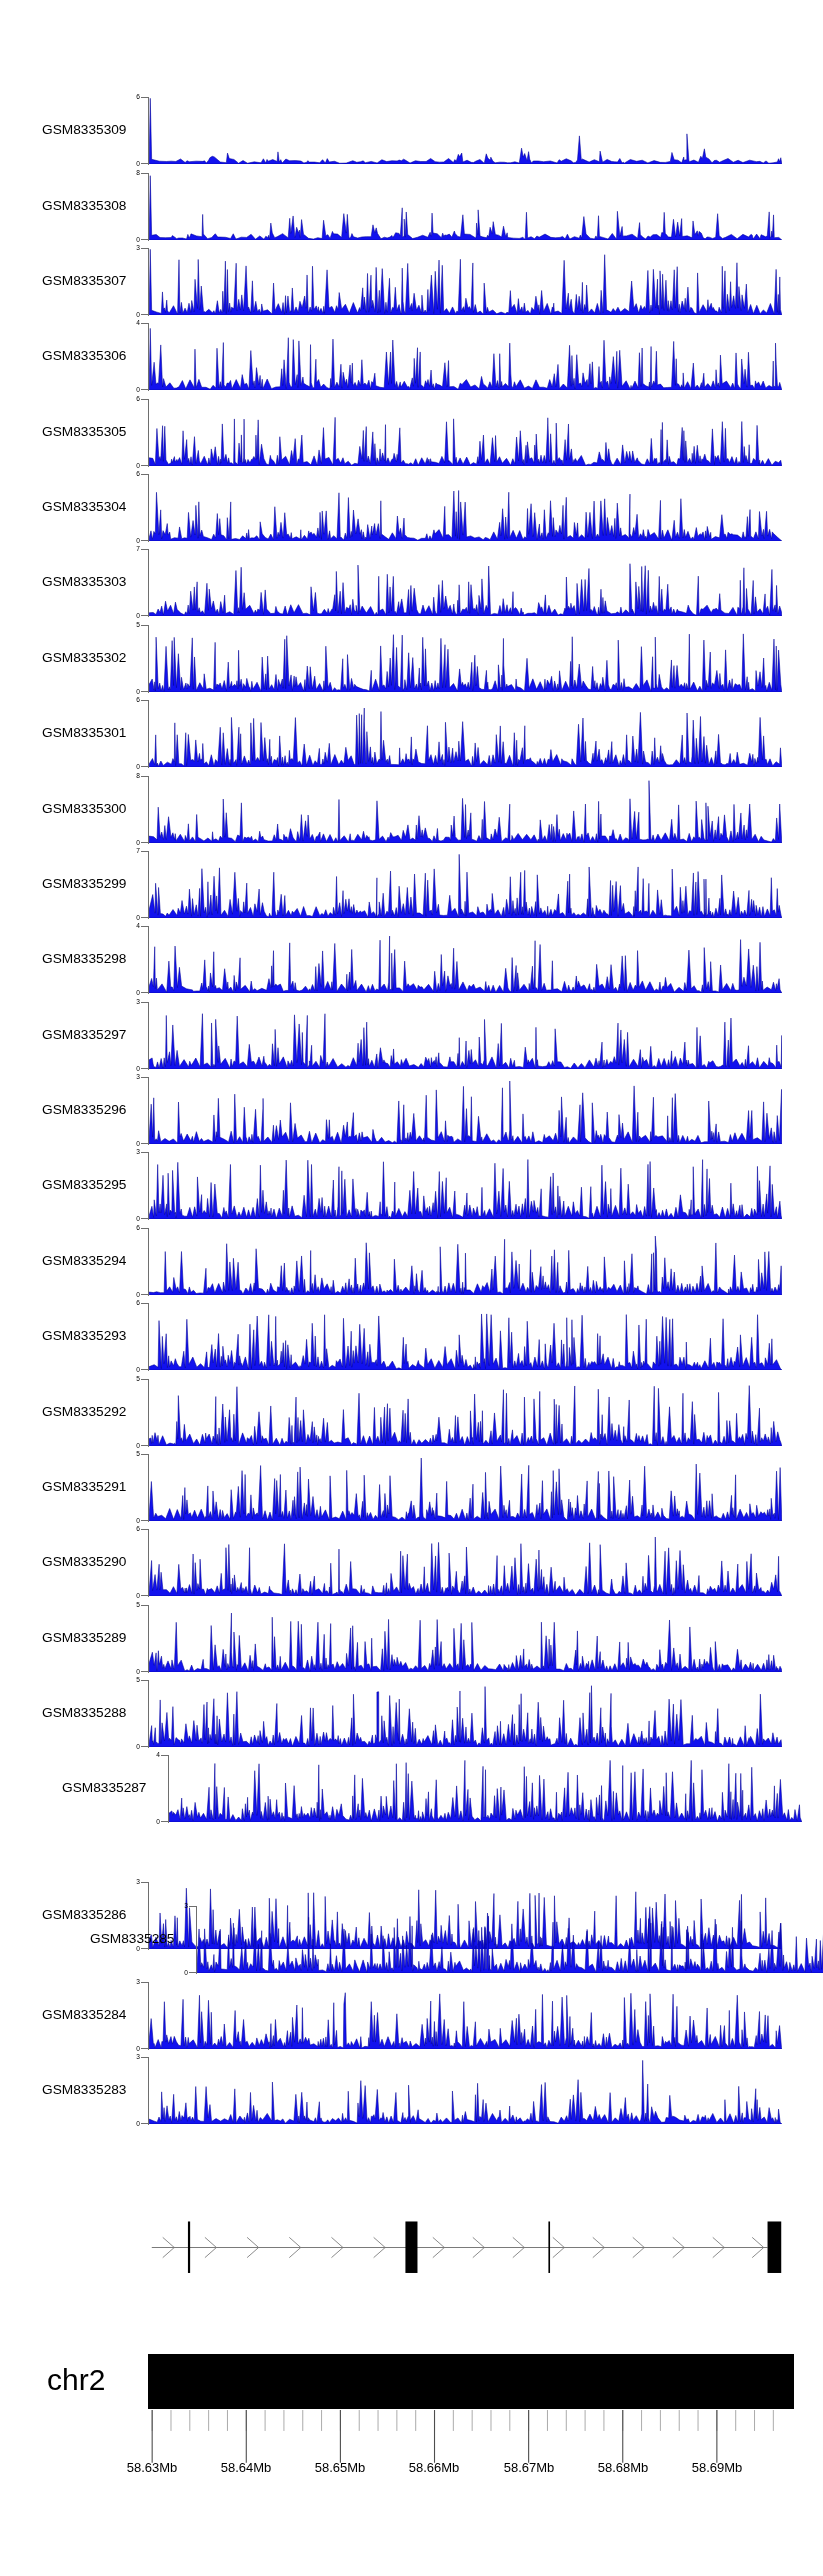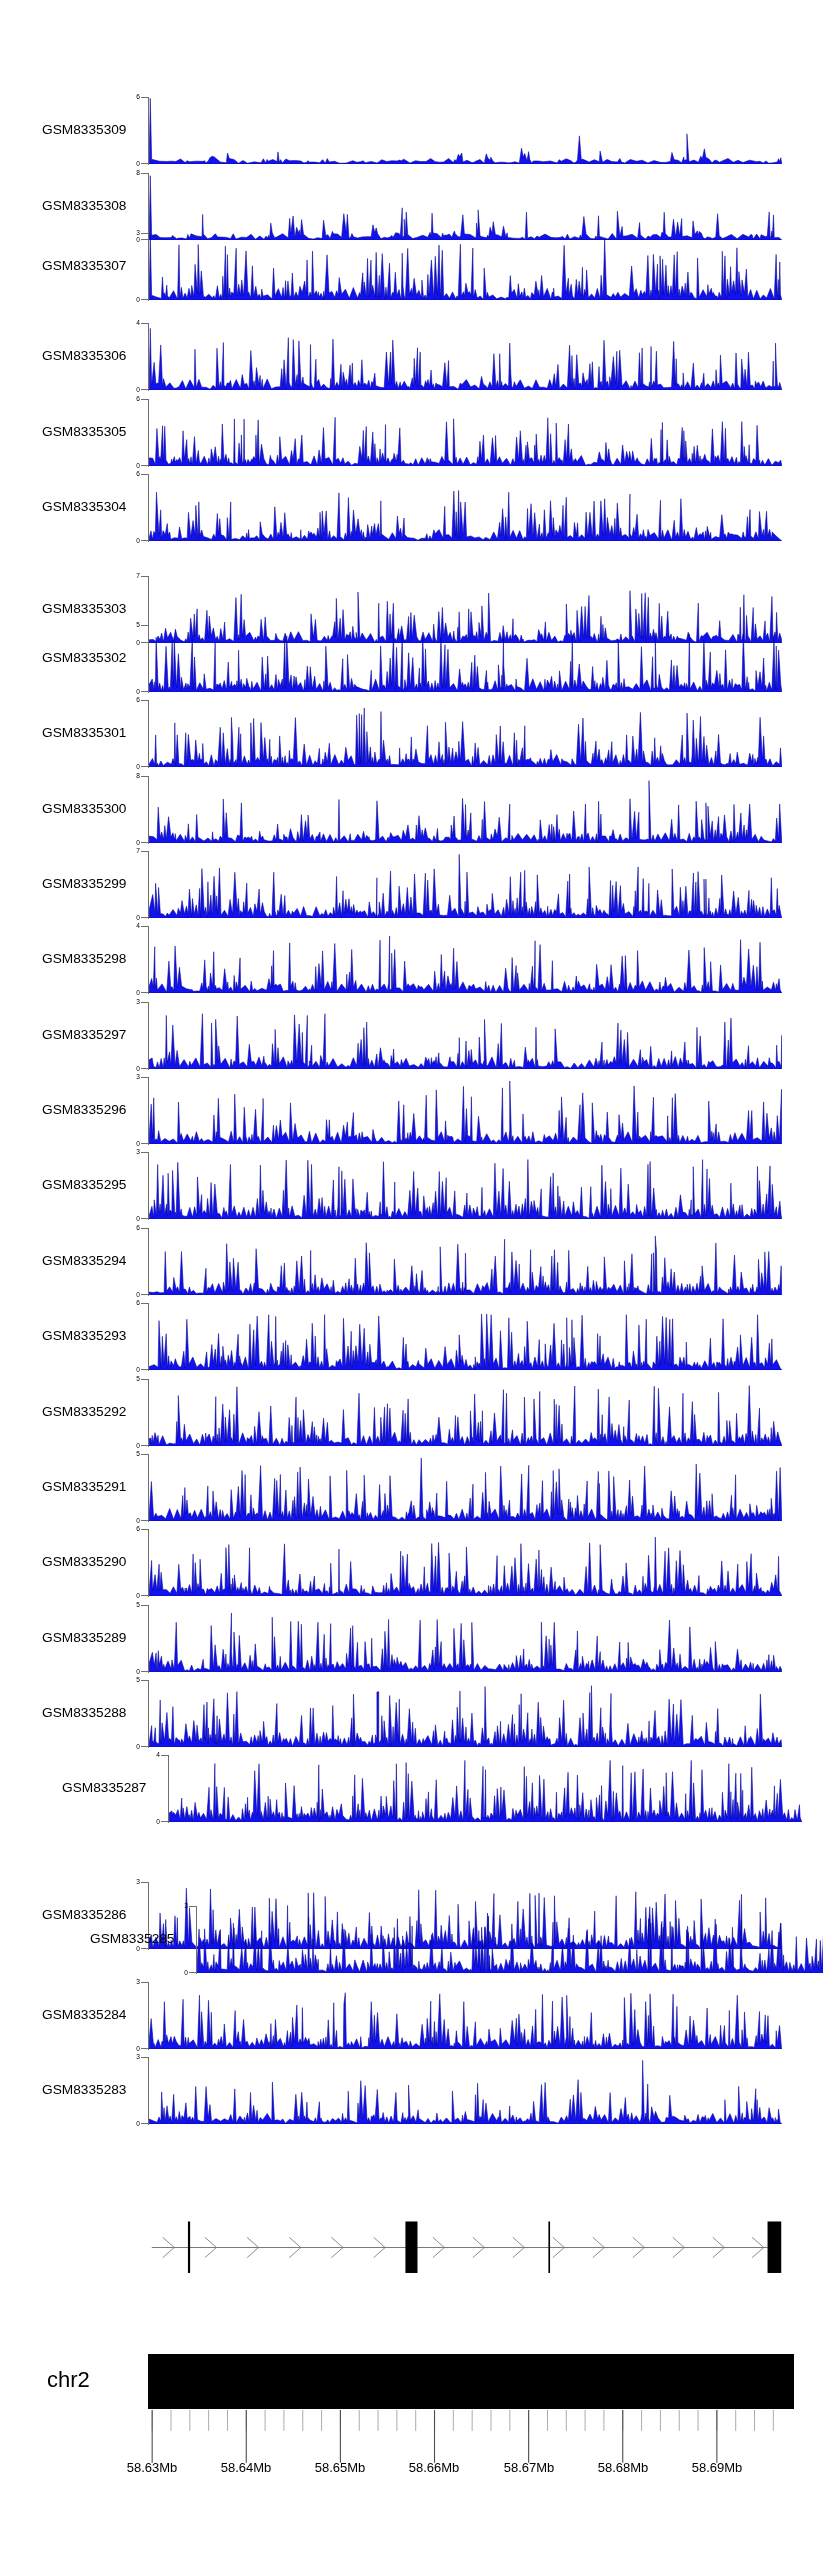--- a/index.html
+++ b/index.html
@@ -11,21 +11,21 @@
   .ymax{position:absolute;left:107px;width:33px;top:-4.4px;text-align:right;
         font-size:6.6px;line-height:8.2px;}
   .yzero{position:absolute;left:107px;width:33px;top:63px;text-align:right;
          font-size:6.6px;line-height:8.2px;}
   .vaxis{position:absolute;left:148px;top:0;width:1.1px;height:68px;}
   .htick{position:absolute;left:141px;width:7.7px;height:1.1px;}
   .ttop{top:-0.5px;} .tbot{top:66px;}
   .signal{position:absolute;left:149px;top:0;}
   .gene-svg{position:absolute;left:0;top:2216px;}
   .chrom-bar{position:absolute;left:148px;top:2354px;width:646px;height:55px;}
-  .chrname{position:absolute;left:47px;top:2366px;font-size:22px;line-height:27.5px;}
+  .chrname{position:absolute;left:47px;top:2366px;font-size:30px;line-height:27.5px;}
   .ticks-svg{position:absolute;left:0;top:2410px;}
   .xlabel{position:absolute;top:2461px;width:88px;margin-left:-44px;
           text-align:center;font-size:13px;line-height:14.3px;}
 </style>
 </head>
 <body>
 
 <div class="fig">
   <div id="tracks">
       <div class="track" style="top: 97px;">
@@ -43,21 +43,21 @@
         <div class="tlabel">GSM8335308</div>
         <div class="ymax">8</div>
         <div class="yzero">0</div>
         <div class="vaxis" style="background:#6e6e6e"></div>
         <div class="htick ttop" style="background:#6e6e6e"></div>
         <div class="htick tbot" style="background:#6e6e6e"></div>
         <svg class="signal" width="633" height="67" viewBox="0 0 1152 122">
           <path d="M0,122L0.0,118.3L2.0,4.9L4.5,113.5L12.8,112.0L19.7,117.6L30.0,117.8L40.3,117.6L42.2,114.0L46.5,116.8L50.0,119.5L53.5,118.4L60.7,118.3L68.0,120.3L70.4,111.8L72.9,118.0L74.8,114.7L76.1,110.8L86.2,114.6L96.3,116.0L97.4,75.4L98.7,111.2L106.4,119.5L114.1,117.5L117.0,114.0L120.5,110.7L124.8,116.6L129.1,116.6L138.7,117.0L148.3,119.2L153.1,110.7L157.9,120.3L167.7,116.8L177.5,117.3L185.6,111.6L193.6,120.6L201.4,114.6L209.1,120.7L212.5,115.0L215.8,117.7L217.5,113.5L219.1,120.8L221.5,91.1L224.2,109.2L228.5,117.7L232.9,116.2L243.0,110.4L253.1,118.2L255.9,82.5L257.9,110.1L262.1,78.2L265.3,117.5L268.5,98.8L272.2,109.1L273.9,104.0L275.0,117.7L277.5,84.8L281.0,111.5L290.1,118.9L299.1,120.4L307.0,117.7L314.9,119.4L317.6,86.0L321.6,114.1L325.4,112.3L329.3,119.1L333.7,106.3L335.8,110.8L343.1,111.3L350.4,117.4L354.4,74.0L358.9,109.4L360.8,75.3L363.9,118.8L365.4,118.0L366.8,117.6L369.2,110.3L372.0,116.1L379.6,118.4L387.1,116.5L395.6,115.9L404.2,116.0L407.5,94.4L410.9,108.9L413.4,99.9L415.9,110.2L422.1,119.7L428.3,116.9L433.4,118.2L438.5,116.7L442.1,113.8L443.6,117.6L445.7,114.5L448.8,108.8L455.0,110.0L457.3,114.7L460.8,63.4L461.2,116.8L464.3,114.7L464.4,83.9L466.3,116.9L468.1,71.0L470.8,112.1L479.7,119.4L488.7,117.0L498.0,113.3L507.4,117.1L511.6,108.0L513.6,115.2L515.1,73.0L517.0,109.2L524.6,110.8L532.1,117.8L534.4,109.5L537.0,116.2L538.2,112.9L541.9,113.3L546.5,111.3L551.2,116.9L555.7,105.6L557.4,110.5L562.1,115.7L566.9,116.6L571.2,76.1L574.0,111.2L584.3,111.8L594.7,118.5L595.5,114.7L596.1,91.2L598.7,112.2L599.0,67.1L602.5,114.7L606.5,116.3L614.4,117.9L616.3,113.3L618.2,116.6L620.8,98.8L624.4,109.9L626.5,88.6L630.4,112.2L636.1,113.2L641.7,116.7L645.2,96.8L649.3,115.9L651.9,108.9L652.9,117.5L663.4,118.6L673.8,119.1L677.2,118.2L680.5,116.8L682.6,119.6L684.7,120.7L687.0,71.4L689.1,118.3L695.4,116.0L701.7,119.6L706.0,114.8L710.2,116.9L720.8,111.2L731.4,117.2L739.8,118.0L748.1,117.3L752.8,115.5L757.4,119.9L761.6,111.4L765.8,120.3L774.4,115.9L783.0,118.7L785.2,113.0L787.4,118.9L791.5,79.3L795.5,111.0L803.1,118.7L810.8,120.0L813.5,114.6L816.0,119.1L818.2,77.8L819.9,115.5L827.7,117.7L835.6,120.3L843.3,110.1L851.0,120.7L852.6,69.7L857.0,115.3L861.2,97.4L862.6,115.0L866.7,114.6L869.2,114.5L879.3,111.4L889.4,118.7L893.0,90.3L894.4,112.4L899.3,117.2L904.1,120.1L908.4,114.7L912.7,116.9L914.5,114.6L917.5,112.3L924.4,112.2L931.3,117.6L933.5,108.2L936.0,109.4L937.8,71.6L939.8,109.9L945.4,116.6L951.1,116.7L954.7,84.3L958.6,116.5L962.3,89.5L966.0,114.8L969.6,83.0L970.7,115.7L979.7,114.4L988.6,118.0L990.3,87.3L993.7,112.0L998.1,105.3L999.8,114.2L1001.4,106.3L1005.5,109.6L1008.9,117.9L1012.3,119.9L1016.0,116.6L1019.7,116.8L1025.7,119.1L1031.6,117.2L1035.1,74.1L1038.0,114.1L1043.8,119.1L1049.6,117.2L1060.1,111.8L1070.7,119.7L1081.1,111.7L1091.5,116.6L1095.4,112.2L1096.6,111.8L1098.2,113.3L1099.8,120.1L1106.1,111.3L1112.4,119.9L1113.5,114.5L1114.5,112.3L1122.6,116.3L1125.5,114.7L1129.0,70.8L1130.7,119.2L1132.5,114.7L1133.6,105.8L1134.8,116.1L1136.9,76.3L1138.2,117.7L1146.5,117.3L1152,122Z" fill="#1212ee" stroke="#000099" stroke-width="1"></path>
         </svg>
       </div>
-      <div class="track" style="top: 233px;">
+      <div class="track" style="top: 248px;">
         <div class="tlabel">GSM8335307</div>
         <div class="ymax">3</div>
         <div class="yzero">0</div>
         <div class="vaxis" style="background:#6e6e6e"></div>
         <div class="htick ttop" style="background:#6e6e6e"></div>
         <div class="htick tbot" style="background:#6e6e6e"></div>
         <svg class="signal" width="633" height="67" viewBox="0 0 1152 122">
           <path d="M0,122L0.0,118.3L2.0,2.4L4.5,113.5L14.0,116.8L22.1,119.1L24.2,80.0L26.1,111.7L27.9,109.0L29.6,117.1L32.0,94.9L33.3,113.8L35.1,117.1L37.0,117.5L44.3,105.1L51.7,120.5L54.3,21.4L56.0,118.5L58.7,99.0L61.4,118.6L65.3,109.5L69.2,117.7L72.5,100.6L75.9,117.2L77.5,95.6L81.6,116.3L83.5,57.0L87.9,110.1L89.3,20.9L92.1,112.7L94.9,69.2L98.9,115.9L100.5,115.7L102.1,117.2L108.6,111.6L115.1,117.8L117.8,114.2L120.5,119.8L124.2,96.0L127.6,118.3L130.3,111.8L133.0,118.3L134.0,78.7L135.9,115.6L138.8,23.9L140.4,119.3L142.5,39.2L144.4,115.9L146.5,100.3L148.6,116.9L149.8,107.9L154.2,110.2L158.4,27.7L159.9,114.6L163.1,93.5L166.1,112.9L168.6,85.4L171.9,114.5L176.4,32.6L179.9,111.8L181.1,107.4L184.9,118.4L188.0,59.8L190.3,116.2L194.1,97.1L197.3,116.0L200.4,111.5L203.5,119.3L204.9,101.9L207.4,115.0L215.6,112.5L223.8,120.0L226.5,63.8L229.2,114.1L235.2,101.3L241.2,117.5L243.8,99.4L246.4,120.5L248.3,86.8L249.9,118.1L252.7,87.4L255.9,118.2L257.1,114.1L258.3,116.0L260.7,72.8L263.4,117.4L267.4,107.3L271.3,117.2L274.5,97.0L278.6,108.7L283.1,87.5L285.6,109.7L287.5,49.1L289.7,118.5L293.1,107.4L295.7,115.0L297.4,33.1L300.0,112.0L304.3,105.4L307.1,115.0L308.2,107.1L309.3,117.2L312.9,109.9L316.4,118.9L317.9,106.2L319.4,119.0L323.9,39.8L327.5,109.1L332.8,106.3L338.0,117.6L341.1,105.1L344.0,111.9L346.0,81.1L350.5,111.5L357.4,102.4L364.3,118.9L371.8,99.3L379.3,118.3L383.2,108.4L384.8,114.6L388.9,72.5L390.5,111.3L391.8,89.3L395.3,117.2L397.6,46.3L399.9,116.9L403.9,49.4L405.2,108.8L407.0,95.2L411.0,115.8L413.3,35.3L416.3,118.5L419.1,77.1L420.2,117.1L424.4,37.5L428.8,119.1L431.1,98.8L433.5,117.1L437.6,55.1L439.9,118.3L443.3,108.1L445.6,109.7L448.2,71.5L450.9,114.0L455.1,103.0L457.3,114.7L459.2,120.5L460.8,36.6L462.2,97.0L464.3,114.7L466.5,119.2L470.8,28.1L474.0,111.0L478.0,100.9L479.0,114.3L482.4,82.4L486.8,113.1L491.2,104.2L495.7,117.9L496.7,85.8L499.5,118.4L502.5,113.0L505.5,118.2L507.5,75.5L509.4,114.0L513.9,49.3L518.2,119.2L520.9,42.4L524.8,111.6L527.8,22.0L530.2,118.8L533.7,31.4L536.3,116.3L541.5,110.3L546.7,119.0L552.4,107.3L558.1,119.6L560.4,114.6L562.7,116.8L566.7,20.5L568.5,114.2L572.6,106.8L574.1,115.8L576.7,91.4L580.7,109.8L583.1,106.7L586.1,112.9L589.4,27.2L590.4,117.2L593.8,103.0L597.2,118.4L602.9,114.8L608.6,120.5L610.0,63.9L614.1,118.3L615.9,108.1L618.4,116.5L625.7,112.8L632.9,119.8L640.8,116.7L648.6,119.5L651.6,117.2L654.7,118.1L657.7,77.6L659.8,109.8L664.8,102.7L669.8,119.2L672.3,92.2L674.9,115.2L678.7,107.2L680.7,117.7L683.2,100.4L685.6,116.9L689.8,113.6L694.1,120.3L696.7,108.3L701.1,113.8L704.2,87.8L708.3,112.5L709.6,103.5L711.0,120.3L714.6,77.4L718.1,115.9L724.8,100.9L731.4,120.5L734.1,107.4L735.6,110.5L736.7,100.4L737.8,116.6L744.6,114.8L751.4,119.1L755.6,22.4L759.0,110.5L763.3,82.2L764.4,112.3L768.5,93.3L770.7,113.9L772.7,118.0L774.6,119.4L777.8,84.5L780.2,111.8L782.9,87.8L786.8,114.4L788.9,62.5L790.2,118.3L793.0,102.9L794.8,111.5L796.5,67.5L799.7,118.1L805.5,110.9L811.3,118.2L816.1,100.9L821.0,119.5L823.0,77.0L825.9,114.7L826.4,117.9L829.4,12.2L832.9,114.7L833.7,112.9L841.1,117.2L845.0,110.3L848.9,115.9L853.6,107.8L858.2,116.6L866.1,110.0L874.0,116.2L878.5,60.1L882.5,109.8L886.9,101.3L891.3,118.4L895.3,104.4L898.1,112.6L901.8,106.4L904.4,111.9L908.1,40.9L911.3,118.5L913.8,103.9L915.5,114.5L918.1,38.8L922.4,109.2L925.6,56.7L926.6,110.3L927.9,104.1L929.2,120.6L930.2,41.6L933.6,110.2L934.9,47.7L937.7,113.6L941.0,58.6L943.6,114.1L945.2,95.9L946.9,115.4L950.2,96.1L952.6,112.6L956.1,39.7L958.1,109.5L961.5,34.0L963.6,115.8L965.3,102.4L966.5,117.6L970.5,96.7L974.3,110.5L976.1,91.5L977.7,115.6L981.0,71.2L984.0,116.6L985.8,108.2L988.2,109.2L992.6,118.0L997.0,119.8L998.6,45.4L1001.5,117.3L1008.6,103.2L1015.6,116.1L1017.4,94.2L1019.0,110.9L1023.5,100.6L1025.6,112.1L1026.9,108.0L1030.8,114.9L1033.3,114.6L1035.9,118.1L1037.8,107.8L1042.2,118.1L1043.6,33.2L1045.0,110.1L1048.5,41.6L1050.5,118.3L1052.9,84.3L1056.6,114.2L1058.7,61.4L1060.5,108.6L1064.3,87.1L1067.5,110.1L1070.3,26.9L1072.3,109.6L1073.9,70.3L1078.1,114.1L1079.5,85.3L1084.0,109.8L1087.4,65.7L1090.1,117.6L1095.2,102.9L1100.3,119.6L1106.4,104.3L1112.5,119.6L1118.4,112.7L1124.4,118.3L1131.2,101.0L1138.1,120.4L1141.6,38.9L1143.8,116.9L1145.6,84.6L1146.8,119.5L1148.3,52.7L1149.5,111.9L1152,122Z" fill="#1212ee" stroke="#000099" stroke-width="1"></path>
         </svg>
       </div>
@@ -87,21 +87,21 @@
         <div class="tlabel">GSM8335304</div>
         <div class="ymax">6</div>
         <div class="yzero">0</div>
         <div class="vaxis" style="background:#6e6e6e"></div>
         <div class="htick ttop" style="background:#6e6e6e"></div>
         <div class="htick tbot" style="background:#6e6e6e"></div>
         <svg class="signal" width="633" height="67" viewBox="0 0 1152 122">
           <path d="M0,122L0.0,116.2L3.3,103.5L5.9,118.7L8.5,104.5L11.2,109.0L13.3,33.3L17.7,110.3L21.0,65.3L22.8,118.0L25.2,103.1L29.2,110.2L32.9,90.2L34.6,110.9L37.4,105.8L39.2,118.7L46.0,116.0L52.7,116.8L55.3,96.4L59.3,117.8L64.3,116.2L69.2,117.0L71.6,69.9L75.7,115.0L79.9,84.8L83.7,111.1L85.0,57.1L88.9,117.0L90.4,50.7L92.5,111.8L95.7,102.1L98.7,113.7L106.1,116.1L113.6,119.2L117.5,109.6L121.0,116.5L124.1,72.0L126.5,110.3L128.5,81.3L130.9,110.7L135.9,112.4L141.0,119.6L142.3,79.5L145.5,117.7L148.5,50.8L149.7,119.0L157.2,117.5L164.7,119.2L170.2,112.6L175.8,117.6L177.7,107.4L179.7,119.5L181.0,101.2L182.6,117.4L186.8,116.3L191.0,116.7L196.0,112.5L201.0,119.8L202.1,87.1L205.9,109.0L211.3,115.5L216.7,118.4L221.5,109.4L226.2,119.4L228.8,59.6L232.7,117.0L234.7,106.0L237.1,112.6L240.0,88.1L244.0,116.7L246.9,70.5L250.4,110.7L253.3,109.5L257.0,117.5L258.7,106.7L260.3,117.9L267.7,114.3L275.0,118.2L276.1,101.5L277.2,119.8L282.7,111.7L288.1,118.9L290.5,103.6L291.8,109.2L294.8,105.5L297.5,110.5L300.2,108.1L304.6,115.3L307.2,98.2L310.0,115.4L311.1,69.9L313.7,119.0L315.1,67.3L318.4,109.6L322.4,67.2L325.1,119.5L328.6,103.4L330.4,117.9L336.1,112.3L341.7,117.7L342.1,114.7L345.6,34.2L348.0,116.9L349.1,114.7L354.3,120.3L357.2,107.7L360.0,117.1L362.8,42.9L366.0,116.0L368.0,104.5L369.2,113.7L372.0,65.6L376.1,109.1L380.4,81.7L384.2,109.5L386.5,101.3L387.7,118.4L389.8,105.3L392.8,119.5L394.3,114.9L395.7,117.4L397.9,92.1L402.0,117.4L405.3,94.7L406.3,111.1L410.5,90.2L412.9,111.0L417.3,90.4L420.7,117.5L421.8,48.8L423.1,109.2L429.7,114.3L436.2,119.0L442.8,107.1L449.3,117.7L452.0,76.5L455.2,108.7L457.7,98.8L460.7,117.6L464.0,80.2L465.4,110.4L470.5,115.6L475.6,116.4L482.3,116.9L489.1,120.5L496.0,117.1L503.0,117.1L505.6,108.8L508.2,120.1L511.3,112.6L514.4,119.2L518.5,101.7L520.5,109.0L527.8,101.2L535.2,116.9L538.2,58.9L539.7,110.9L545.5,110.4L551.3,116.8L554.8,31.0L557.6,113.4L559.0,68.7L561.3,117.3L563.5,30.0L565.2,119.1L567.2,50.9L571.6,111.2L575.4,51.1L577.9,114.8L585.5,112.7L593.0,116.6L600.7,114.5L608.4,119.8L611.8,115.4L615.3,116.5L618.0,117.8L620.7,119.6L627.4,105.4L634.0,118.8L638.2,88.0L640.4,112.5L643.6,63.2L647.3,118.8L649.1,78.3L652.0,117.3L654.8,33.2L656.7,115.5L662.7,102.6L668.7,116.9L674.7,103.0L680.8,119.4L683.9,114.2L686.9,117.1L688.9,62.9L691.0,109.6L695.4,54.1L698.7,114.1L702.0,70.4L706.1,119.4L710.6,91.0L711.8,116.1L715.3,107.1L717.2,118.8L719.6,65.1L722.8,117.0L726.7,106.9L728.1,110.1L730.8,48.7L734.5,113.6L735.8,79.4L738.7,114.2L740.7,101.8L745.2,108.7L747.8,93.6L750.8,109.0L753.6,57.0L755.4,118.7L759.5,42.4L761.2,115.6L766.8,112.1L772.4,116.9L774.3,88.2L778.0,111.4L780.0,89.1L781.7,116.5L787.6,110.6L793.4,117.2L795.6,69.5L798.6,114.9L802.6,69.9L807.0,117.6L810.1,49.3L812.9,116.0L816.4,109.2L819.5,115.3L822.5,48.9L826.8,112.0L829.4,45.2L832.3,111.9L834.3,79.2L838.8,110.7L842.4,93.9L845.7,113.8L848.0,80.7L849.7,117.3L852.4,53.0L856.6,112.6L858.5,98.1L860.6,113.3L867.1,110.0L872.0,114.7L873.5,118.2L875.5,36.6L875.7,108.8L878.8,115.2L879.0,114.7L882.3,97.5L884.5,109.4L888.4,73.4L891.3,116.9L894.6,108.8L897.9,113.8L899.8,101.4L902.7,117.1L904.4,113.1L906.1,118.7L908.3,101.0L912.1,111.9L919.8,106.6L927.5,118.4L931.0,48.0L932.0,118.4L934.7,102.3L937.4,116.6L944.5,101.6L951.6,120.7L956.0,84.3L958.5,115.2L962.0,106.0L965.5,117.1L968.2,45.0L971.7,116.5L974.4,101.1L976.8,115.2L981.1,104.4L985.4,117.0L986.8,117.9L988.1,116.6L990.0,114.5L991.9,119.7L996.3,97.5L999.2,113.6L1003.1,108.6L1005.6,111.0L1008.6,105.5L1011.6,119.4L1013.0,103.6L1014.4,116.1L1016.2,95.5L1020.6,114.5L1022.5,106.2L1023.5,118.9L1031.0,114.0L1038.6,116.3L1042.8,74.1L1046.5,110.0L1049.1,109.8L1051.8,117.4L1054.2,106.0L1058.0,109.9L1061.1,108.9L1063.6,110.4L1071.3,111.3L1079.1,117.3L1081.6,105.4L1084.2,116.9L1085.3,114.1L1086.5,117.9L1089.3,77.6L1090.8,113.5L1094.1,64.8L1095.4,113.2L1097.8,114.9L1100.3,117.5L1104.8,105.3L1109.3,118.0L1111.3,68.3L1115.8,112.9L1118.6,100.7L1119.9,117.7L1124.2,67.9L1126.2,113.1L1129.8,100.8L1133.4,118.2L1134.5,105.4L1137.3,108.9L1144.7,115.7L1152,122Z" fill="#1212ee" stroke="#000099" stroke-width="1"></path>
         </svg>
       </div>
-      <div class="track" style="top: 576px;">
+      <div class="track" style="top: 549px;">
         <div class="tlabel">GSM8335303</div>
         <div class="ymax">7</div>
         <div class="yzero">0</div>
         <div class="vaxis" style="background:#6e6e6e"></div>
         <div class="htick ttop" style="background:#6e6e6e"></div>
         <div class="htick tbot" style="background:#6e6e6e"></div>
         <svg class="signal" width="633" height="67" viewBox="0 0 1152 122">
           <path d="M0,122L0.0,116.2L7.3,115.5L12.5,119.3L16.3,109.3L19.7,115.5L22.8,104.0L25.9,120.1L29.8,95.0L33.5,112.9L39.0,102.4L44.5,117.7L47.8,96.7L50.9,110.1L57.5,116.6L64.1,119.9L66.5,114.4L68.9,117.7L71.0,102.1L73.1,117.8L75.6,76.8L79.8,111.2L82.2,69.1L83.8,111.0L87.3,59.8L88.7,113.9L91.1,106.9L93.4,116.7L97.1,112.5L100.8,119.4L105.2,62.4L107.7,111.6L109.4,73.0L113.3,109.1L116.9,94.6L121.0,115.6L124.1,109.5L127.3,119.3L130.3,95.8L134.5,115.7L137.4,84.0L139.3,117.6L146.7,114.2L154.1,119.2L158.0,39.2L161.4,116.1L162.8,106.9L164.2,116.5L167.5,33.2L169.7,110.0L173.0,79.6L175.5,109.6L183.2,102.5L190.9,118.0L193.4,111.3L195.8,116.6L197.7,109.6L201.4,110.9L203.8,79.0L208.2,118.9L211.3,74.5L213.9,109.4L221.3,117.5L228.8,117.0L230.7,104.6L233.1,112.7L238.3,117.6L243.5,118.2L247.6,103.9L251.7,120.0L257.8,101.5L263.9,116.1L271.9,101.3L280.0,117.7L286.7,116.9L293.4,119.8L294.7,68.8L299.1,112.7L302.7,79.1L305.9,116.8L309.8,118.0L313.7,118.1L319.0,109.8L324.2,117.2L325.9,108.4L328.5,117.4L332.6,109.6L334.1,109.9L338.0,83.2L339.4,112.7L340.8,40.8L343.7,116.1L347.8,76.9L350.1,118.1L353.0,61.2L356.5,116.4L359.5,106.2L363.7,109.0L366.1,101.5L368.5,119.3L370.8,91.5L373.4,111.1L376.7,114.7L376.8,102.6L380.1,118.4L380.2,29.3L383.7,114.7L387.8,104.0L395.4,116.5L403.2,104.7L410.9,120.8L413.6,115.3L416.4,120.5L418.0,49.6L419.4,112.6L425.3,109.2L431.2,119.9L433.6,46.0L436.6,116.2L438.6,69.1L441.1,112.6L444.6,49.8L446.4,114.1L448.3,113.7L450.3,119.0L454.4,95.9L455.6,111.4L459.9,90.9L464.0,116.5L466.3,116.3L468.6,116.2L472.4,73.8L473.8,119.3L476.6,66.4L478.9,113.3L482.6,71.4L487.1,110.2L490.7,117.5L494.3,118.3L498.6,102.0L502.7,115.6L509.4,103.2L516.2,119.7L518.1,87.8L520.3,111.5L522.3,117.9L524.3,117.8L527.4,64.9L530.8,115.3L533.9,57.2L536.4,109.5L539.9,85.6L544.0,111.4L548.1,102.6L552.2,118.8L554.7,100.1L555.9,111.6L558.3,118.4L560.7,118.7L561.9,93.3L562.9,114.4L564.4,65.2L566.5,118.5L570.9,109.5L575.0,110.7L577.6,106.3L580.2,116.1L581.8,59.8L583.7,117.3L586.0,65.0L589.9,110.2L591.8,107.9L594.1,112.1L596.3,101.3L599.4,119.5L600.5,84.5L604.6,109.4L605.9,54.4L609.6,117.8L613.7,102.6L616.6,109.8L618.2,31.0L621.6,119.5L628.4,117.3L635.2,118.6L638.7,102.9L642.1,117.7L644.6,90.4L648.2,116.1L651.6,101.5L654.0,116.0L657.9,106.9L660.3,118.1L662.5,77.7L663.5,110.4L666.9,106.6L669.3,108.9L672.1,113.9L674.9,119.8L677.4,107.5L679.8,117.1L681.0,114.7L682.2,120.2L689.5,117.1L696.8,117.1L701.5,115.9L706.3,119.3L709.2,97.6L713.3,109.6L714.7,105.3L718.4,117.5L721.5,83.6L723.2,118.8L727.9,102.5L732.7,117.4L738.6,109.4L744.5,120.4L749.2,118.1L753.8,119.2L757.1,107.4L758.6,112.1L759.7,51.0L762.2,109.9L763.7,104.2L766.8,110.0L767.9,98.7L770.1,109.6L773.8,103.0L777.6,120.2L779.1,62.7L783.5,118.6L787.4,55.5L791.3,113.2L793.8,55.5L796.5,112.3L800.8,35.5L803.2,115.4L804.2,109.7L807.8,113.7L810.5,104.8L812.6,111.5L814.5,116.9L816.4,120.4L818.4,106.1L820.3,120.6L822.7,73.2L824.8,117.1L826.2,88.2L828.0,116.8L830.5,94.4L833.5,112.8L841.4,117.9L849.3,117.0L853.0,114.4L856.6,118.1L859.0,105.8L861.4,118.4L867.8,110.7L872.0,114.7L874.1,117.6L875.5,26.8L879.0,114.7L879.4,109.4L884.6,119.9L886.2,59.9L890.1,108.7L891.5,68.1L895.6,113.3L896.9,31.8L899.0,114.1L903.3,30.5L905.4,118.6L908.9,38.7L910.8,115.3L912.5,103.7L915.6,113.4L918.2,97.1L921.3,110.4L922.8,103.2L926.7,118.7L928.8,49.8L930.4,112.3L933.4,73.1L935.7,115.0L938.1,109.6L940.8,111.6L944.3,64.1L946.7,111.9L950.5,105.5L951.9,118.9L955.1,109.4L958.3,118.1L961.6,109.5L963.6,113.1L971.0,114.5L978.3,117.2L981.5,102.2L984.6,110.8L990.6,118.0L996.6,120.7L999.9,49.4L1001.3,119.5L1005.1,108.8L1008.5,109.8L1015.9,102.2L1023.3,116.0L1026.9,109.7L1030.7,109.7L1032.2,107.6L1036.5,112.1L1038.9,81.3L1041.2,111.5L1048.3,116.8L1055.5,117.4L1063.0,106.3L1070.5,120.7L1071.9,106.0L1075.2,108.7L1076.4,56.9L1077.8,119.4L1079.4,114.7L1081.3,105.6L1082.9,34.2L1084.8,119.4L1086.4,114.7L1087.7,71.9L1090.2,109.1L1093.0,113.7L1095.9,120.3L1099.9,57.3L1101.2,118.5L1104.0,87.2L1107.0,115.0L1112.3,108.8L1117.7,118.0L1121.5,81.8L1122.6,110.4L1126.2,104.3L1129.8,120.4L1134.0,37.2L1135.9,113.0L1139.8,101.7L1141.0,114.4L1142.4,66.3L1144.7,117.9L1148.0,103.8L1151.3,114.1L1152,122Z" fill="#1212ee" stroke="#000099" stroke-width="1"></path>
         </svg>
       </div>

